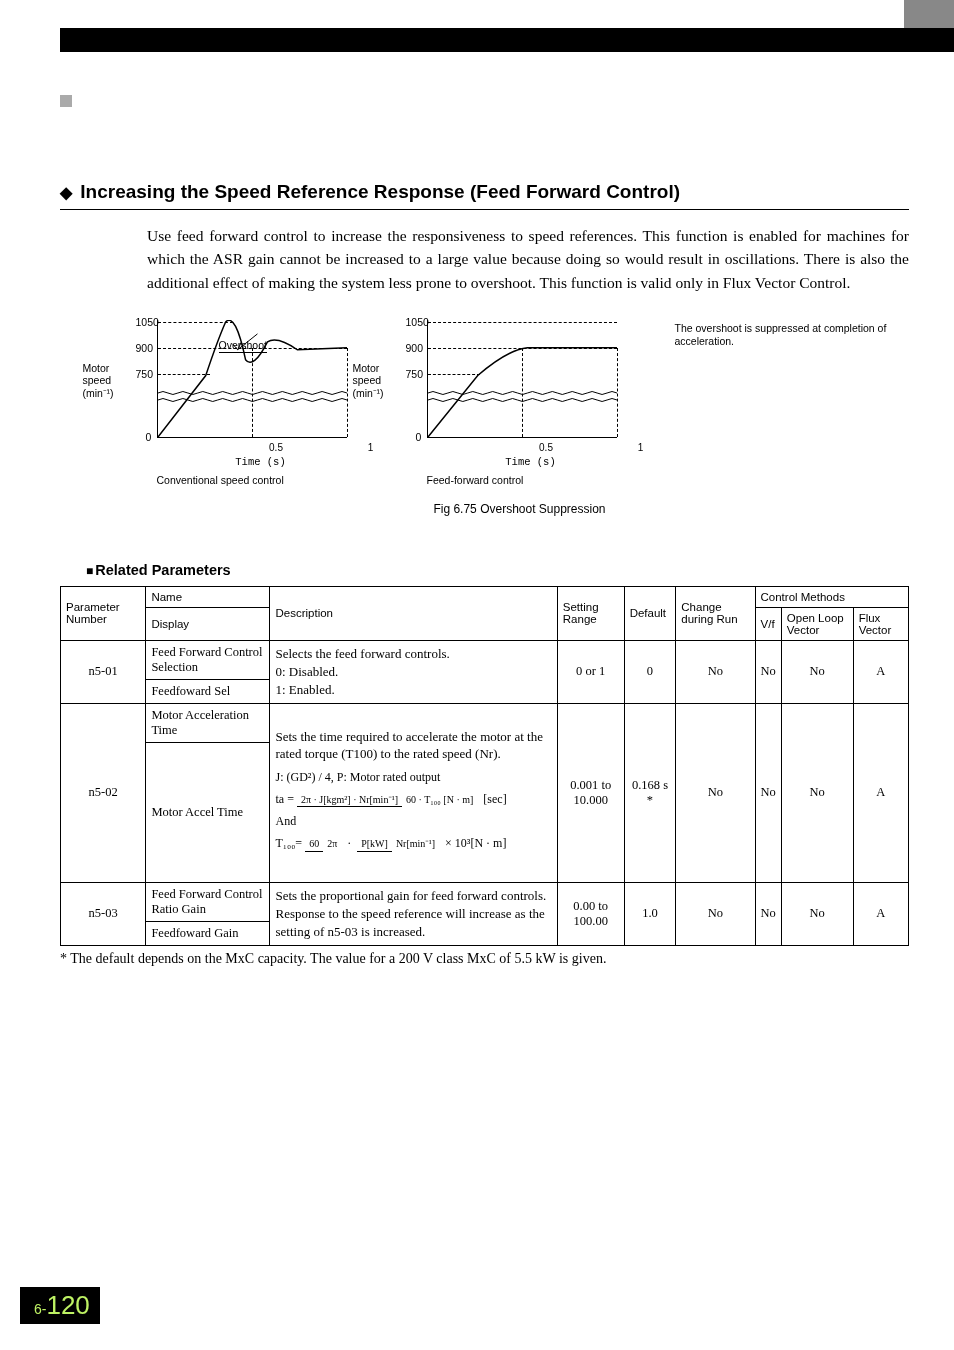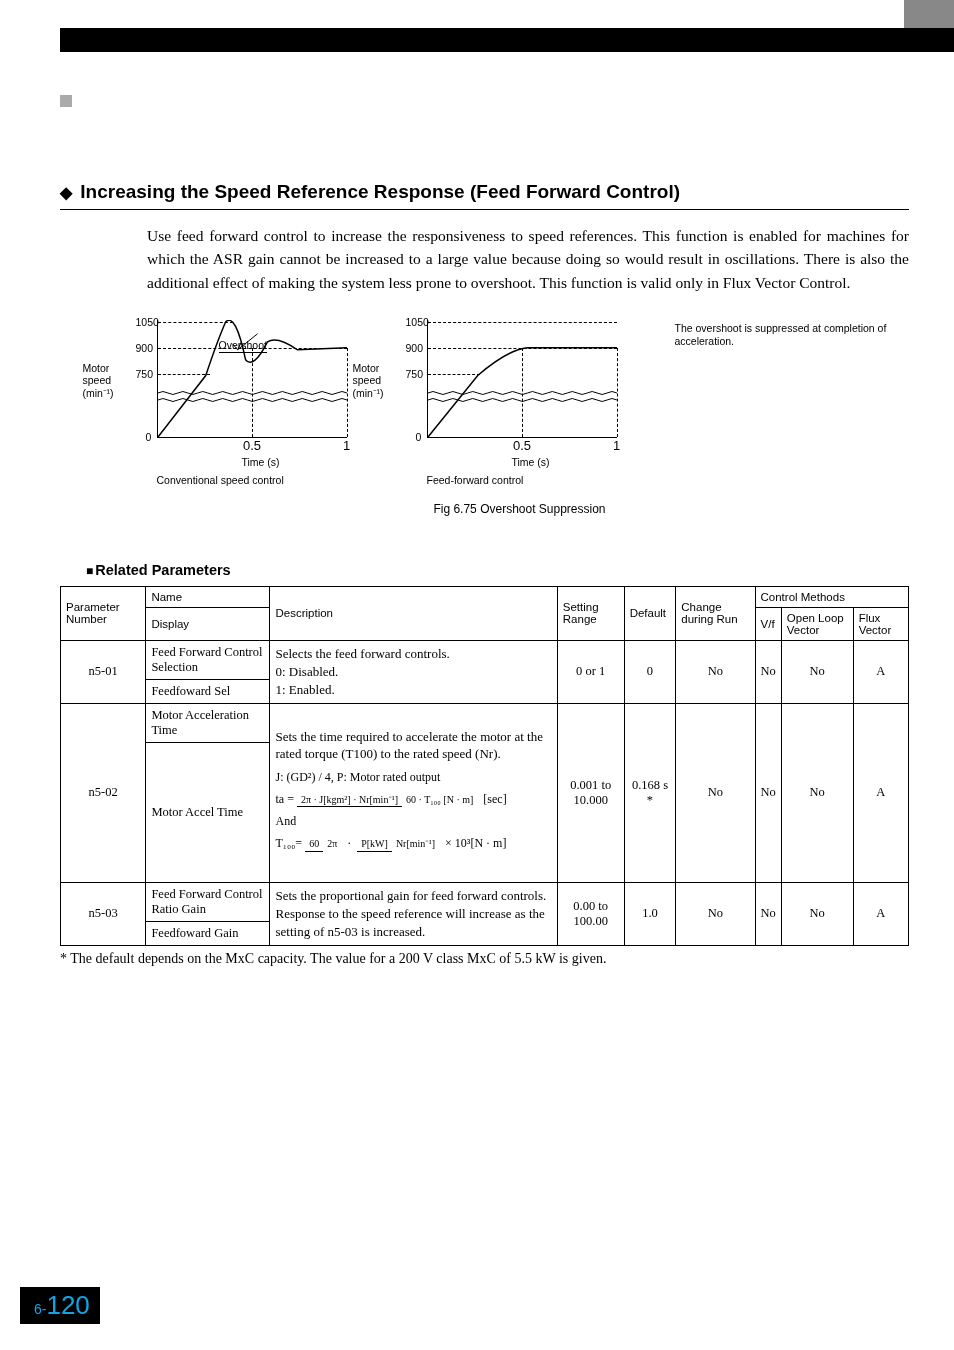--- a/index.html
+++ b/index.html
@@ -84,27 +84,27 @@
   }
   .plotbox {
     position: relative;
     width: 190px;
     height: 118px;
     border-left: 1.5px solid #000;
     border-bottom: 1.5px solid #000;
     margin-left: 22px;
   }
   .ytg { position:absolute; left:-22px; font-size:10.5px; font-family:Arial, sans-serif; transform: translateY(-50%); }
-  .xtg { position:absolute; bottom:-16px; font-size:13px; font-family:Arial, sans-serif; transform: translateX(-50%); }
+  .xtg { position:absolute; bottom:-16px; font-size:10px; font-family:Arial, sans-serif; transform: translateX(-50%); margin-left: 24px; }
   .hdash { position:absolute; border-top:1px dashed #000; height:0; }
   .vdash { position:absolute; border-left:1px dashed #000; width:0; }
   .wave { position:absolute; width:100%; height:6px; }
   .wave svg { width:100%; height:100%; display:block;}
   .curve { position:absolute; left:0; top:0; width:100%; height:100%; }
-  .xlab { text-align:center; font-family:Liberation Sans, sans-serif; font-size:10.5px; margin-top:18px; margin-left:22px; }
+  .xlab { text-align:center; font-family:Liberation Mono, monospace; font-size:10.5px; margin-top:18px; margin-left:22px; }
   .plab { text-align:left; font-family:Arial,sans-serif; font-size:10.5px; margin-top:6px; margin-left:22px; }
   .overshoot-note {
     font-family: Arial, sans-serif;
     font-size: 10.5px;
     position: absolute;
     left: 84px; top: 20px;
     line-height: 1.1;
     border-bottom: 1px solid #000;
     padding-bottom: 1px;
   }
@@ -155,21 +155,21 @@
   }
   .frac .n { border-bottom: 1px solid #000; padding: 0 4px; }
   .frac .d { padding: 0 4px; }
   .foot {
     font-size: 14px;
     margin-top: 5px;
   }
   .page-tab {
     position: absolute;
     bottom: 26px; left: 20px;
-    background: #000; color: #0ea5e9;
+    background: #000; color: #bef264;
     font-family: Arial, sans-serif;
     padding: 3px 10px 3px 14px;
     font-size: 14px;
   }
   .page-tab .big { font-size: 26px; font-weight: normal; }
 </style>
 </head>
 <body>
 
 <div class="top-black-bar"></div>

